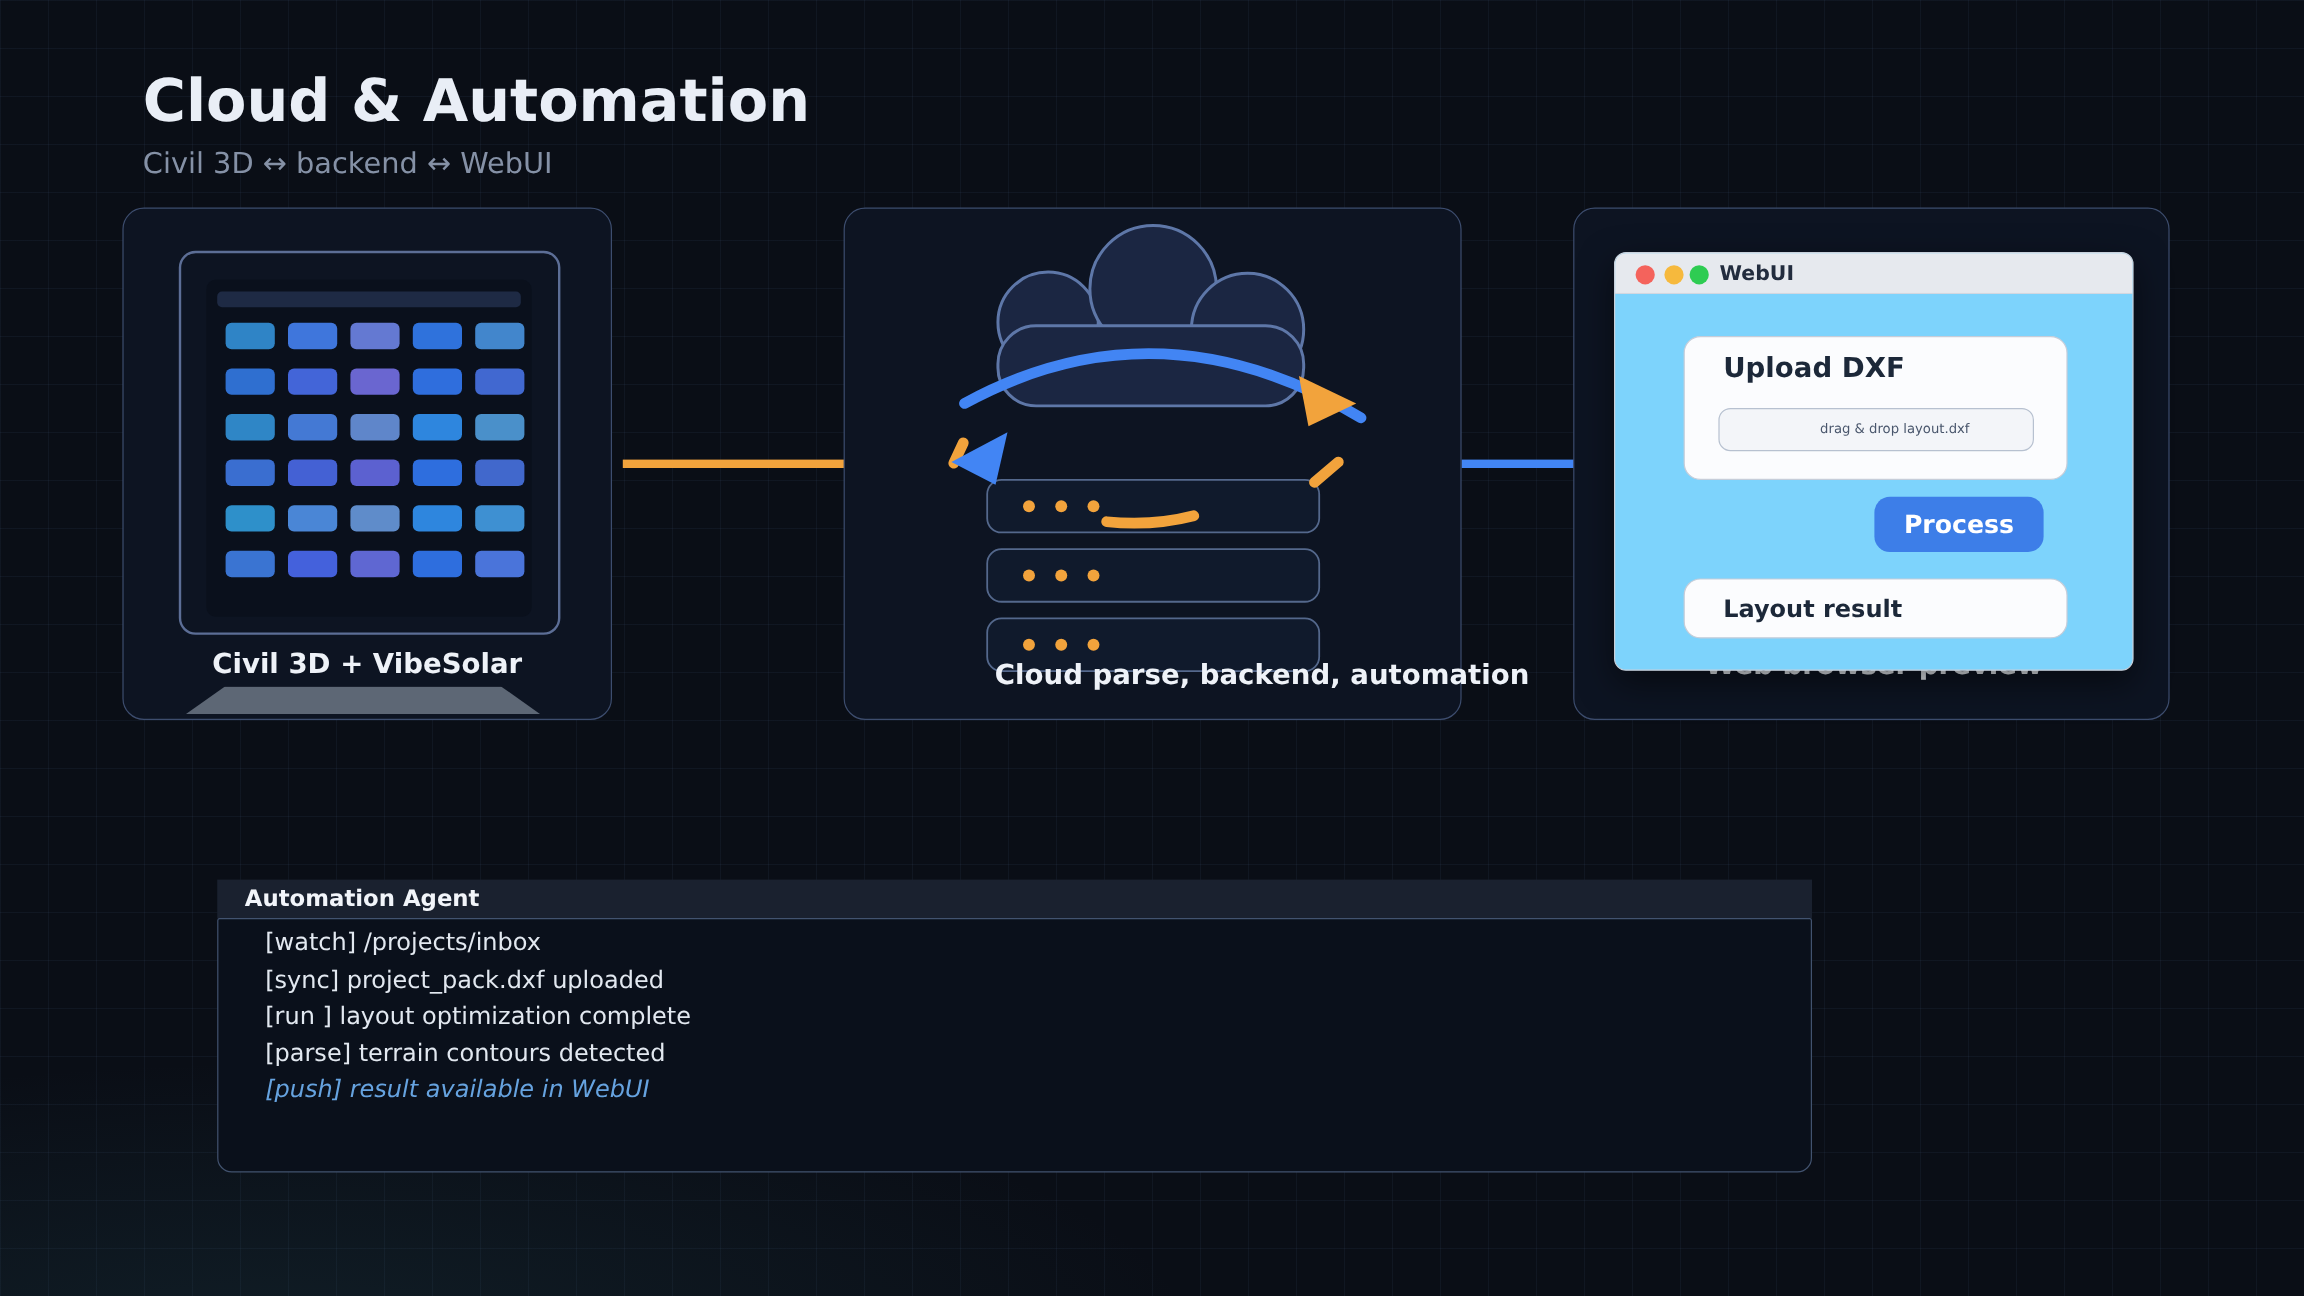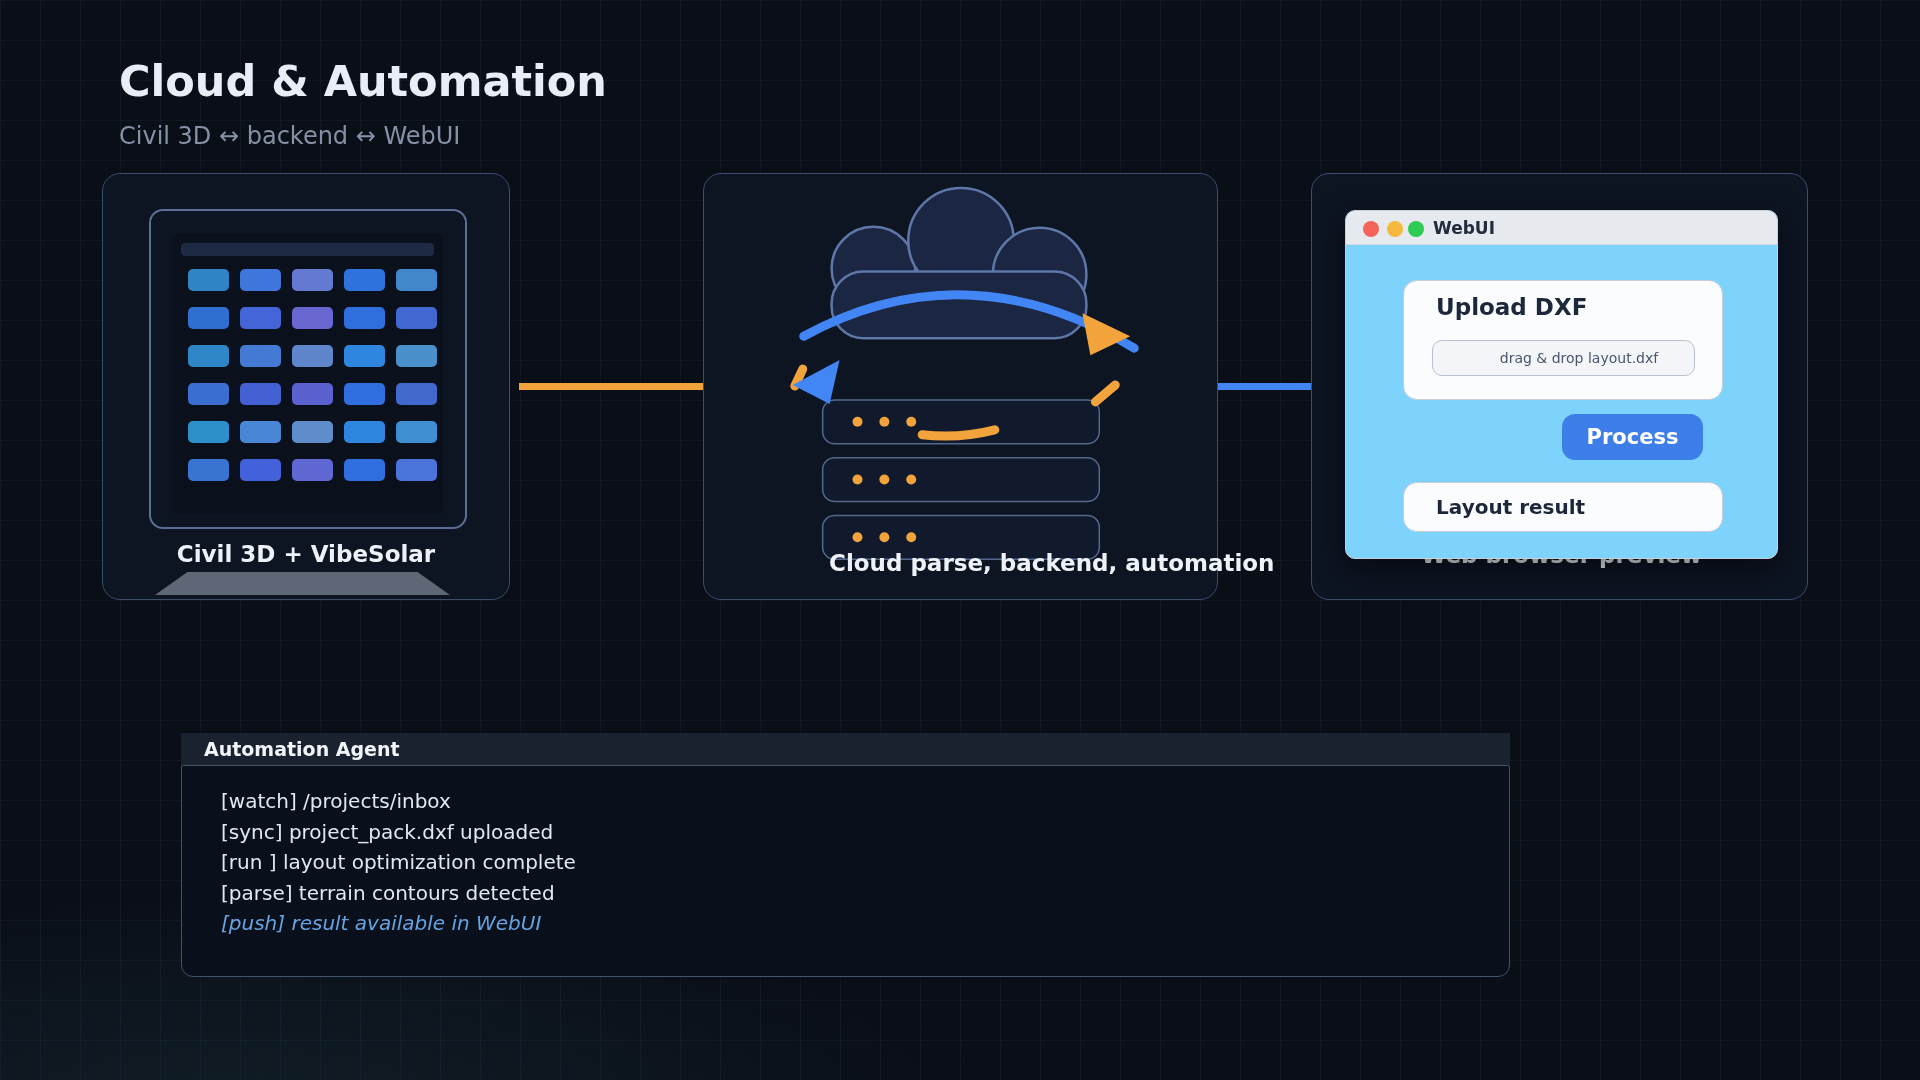--- a/index.html
+++ b/index.html
@@ -8,21 +8,21 @@
 
   .stage{
     position:relative; width:1920px; height:1080px; overflow:hidden;
     background-color:#0a0e16;
     background-image:
       radial-gradient(1100px 340px at 12% 104%, rgba(42,92,104,0.20), rgba(42,92,104,0) 70%),
       repeating-linear-gradient(to right, rgba(88,118,162,0.085) 0 1px, transparent 1px 40px),
       repeating-linear-gradient(to bottom, rgba(88,118,162,0.085) 0 1px, transparent 1px 40px);
   }
 
-  .page-title{ position:absolute; left:119px; top:56px; font-size:43px; font-weight:700; color:#e9eef6; }
+  .page-title{ position:absolute; left:119px; top:56px; font-size:49px; font-weight:700; color:#e9eef6; }
   .page-subtitle{ position:absolute; left:119px; top:122px; font-size:24px; color:#8591a6; }
 
   .panel{ position:absolute; top:173px; height:427px; background:#0d1422; border:1.5px solid #3d4d6e; border-radius:18px; }
   #panel-civil3d{ left:102px; width:408px; }
   #panel-cloud{ left:703px; width:515px; }
   #panel-webui{ left:1311px; width:497px; }
 
   .connector{ position:absolute; top:383px; height:7px; }
   .connector.orange{ left:519px; width:186px; background:var(--accent_orange); }
   .connector.blue{ left:1218px; width:95px; background:var(--accent_blue); }
@@ -47,32 +47,32 @@
   .titlebar{ position:absolute; left:0; top:0; right:0; height:34px; background:#e6e9ee; border-bottom:1px solid #d2d7e0; border-radius:9px 9px 0 0; }
   .dot{ position:absolute; top:10px; width:16px; height:16px; border-radius:50%; }
   .dot.red{ left:17px; background:var(--traffic_red); }
   .dot.yellow{ left:41px; background:var(--traffic_yellow); }
   .dot.green{ left:62px; background:var(--traffic_green); }
   .window-title{ position:absolute; left:87px; top:0; line-height:34px; font-size:17px; font-weight:700; color:#222c3e; }
   .ui-card{ position:absolute; background:#fbfcfe; border:1.3px solid #c6cdd9; border-radius:14px; }
   .upload-card{ left:57px; top:69px; width:320px; height:120px; }
   .upload-heading{ position:absolute; left:32px; top:13px; font-size:23px; font-weight:700; color:#1c2839; }
   .dropzone{ position:absolute; left:28px; top:59px; width:263px; height:36px; background:#f3f5f9; border:1.3px solid #b7c1d0; border-radius:10px;
-    font-size:14px; color:#49566c; text-align:center; line-height:34px;padding-left:31px; }
+    font-size:11px; color:#49566c; text-align:center; line-height:34px;padding-left:31px; }
   .process-btn{ position:absolute; left:216px; top:203px; width:141px; height:46px; border:none; border-radius:13px; background:var(--button_blue);
     color:#ffffff; font-family:inherit; font-size:21px; font-weight:700; cursor:pointer; }
   .result-card{ left:57px; top:271px; width:320px; height:50px; }
   .result-heading{ position:absolute; left:32px; top:0; line-height:48px; font-size:20px; font-weight:700; color:#1c2839; }
 
   
   .terminal{ position:absolute; left:181px; top:733px; width:1329px; height:244px; }
   .terminal-header{ position:absolute; left:0; right:0; top:0; height:32px; background:#1a212f; padding-left:23px; }
   .terminal-header span{ line-height:32px; font-size:19px; font-weight:700; color:#f2f5fa; }
   .terminal-body{ position:absolute; left:0; right:0; top:32px; bottom:0; background:#0a101b; border:1.5px solid #42536f; border-radius:2px 2px 12px 12px;
-    padding:20px 0 0 39px; }
+    padding:4px 0 0 39px; }
   .log-line{ font-size:20px; line-height:30.5px; color:#e2e8f0; }
   .log-line.highlight{ color:var(--log_highlight);font-style:italic; }
 </style>
 </head>
 <body>
 
 <div class="stage">
 
   <div class="page-title">Cloud &amp; Automation</div>
   <div class="page-subtitle">Civil 3D ↔ backend ↔ WebUI</div>

